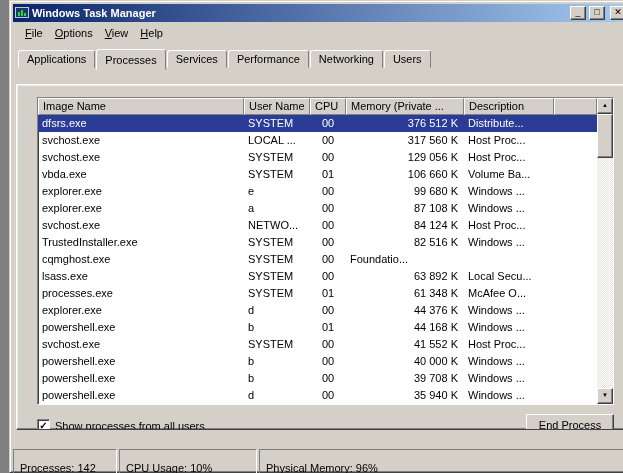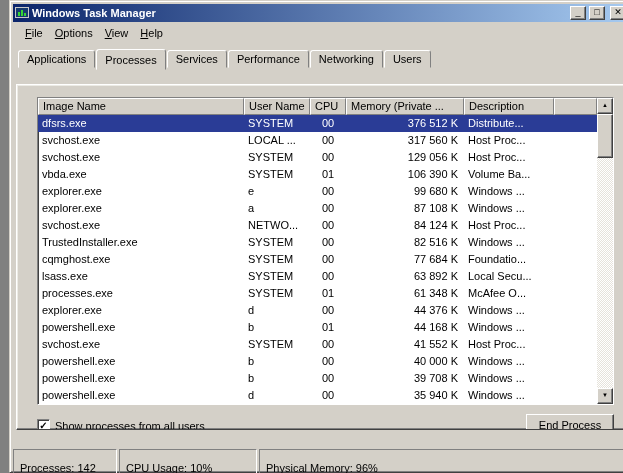--- a/index.html
+++ b/index.html
@@ -158,21 +158,21 @@
               <div class="tcell c0">svchost.exe</div>
               <div class="tcell c1">SYSTEM</div>
               <div class="tcell c2">00</div>
               <div class="tcell c3">129 056 K</div>
               <div class="tcell c4">Host Proc...</div>
             </div>
             <div class="trow">
               <div class="tcell c0">vbda.exe</div>
               <div class="tcell c1">SYSTEM</div>
               <div class="tcell c2">01</div>
-              <div class="tcell c3">106 390 K</div>
+              <div class="tcell c3">106 660 K</div>
               <div class="tcell c4">Volume Ba...</div>
             </div>
             <div class="trow">
               <div class="tcell c0">explorer.exe</div>
               <div class="tcell c1">e</div>
               <div class="tcell c2">00</div>
               <div class="tcell c3">99 680 K</div>
               <div class="tcell c4">Windows ...</div>
             </div>
             <div class="trow">
@@ -193,21 +193,20 @@
               <div class="tcell c0">TrustedInstaller.exe</div>
               <div class="tcell c1">SYSTEM</div>
               <div class="tcell c2">00</div>
               <div class="tcell c3">82 516 K</div>
               <div class="tcell c4">Windows ...</div>
             </div>
             <div class="trow">
               <div class="tcell c0">cqmghost.exe</div>
               <div class="tcell c1">SYSTEM</div>
               <div class="tcell c2">00</div>
-              <div class="tcell c3">77 684 K</div>
               <div class="tcell c4">Foundatio...</div>
             </div>
             <div class="trow">
               <div class="tcell c0">lsass.exe</div>
               <div class="tcell c1">SYSTEM</div>
               <div class="tcell c2">00</div>
               <div class="tcell c3">63 892 K</div>
               <div class="tcell c4">Local Secu...</div>
             </div>
             <div class="trow">

